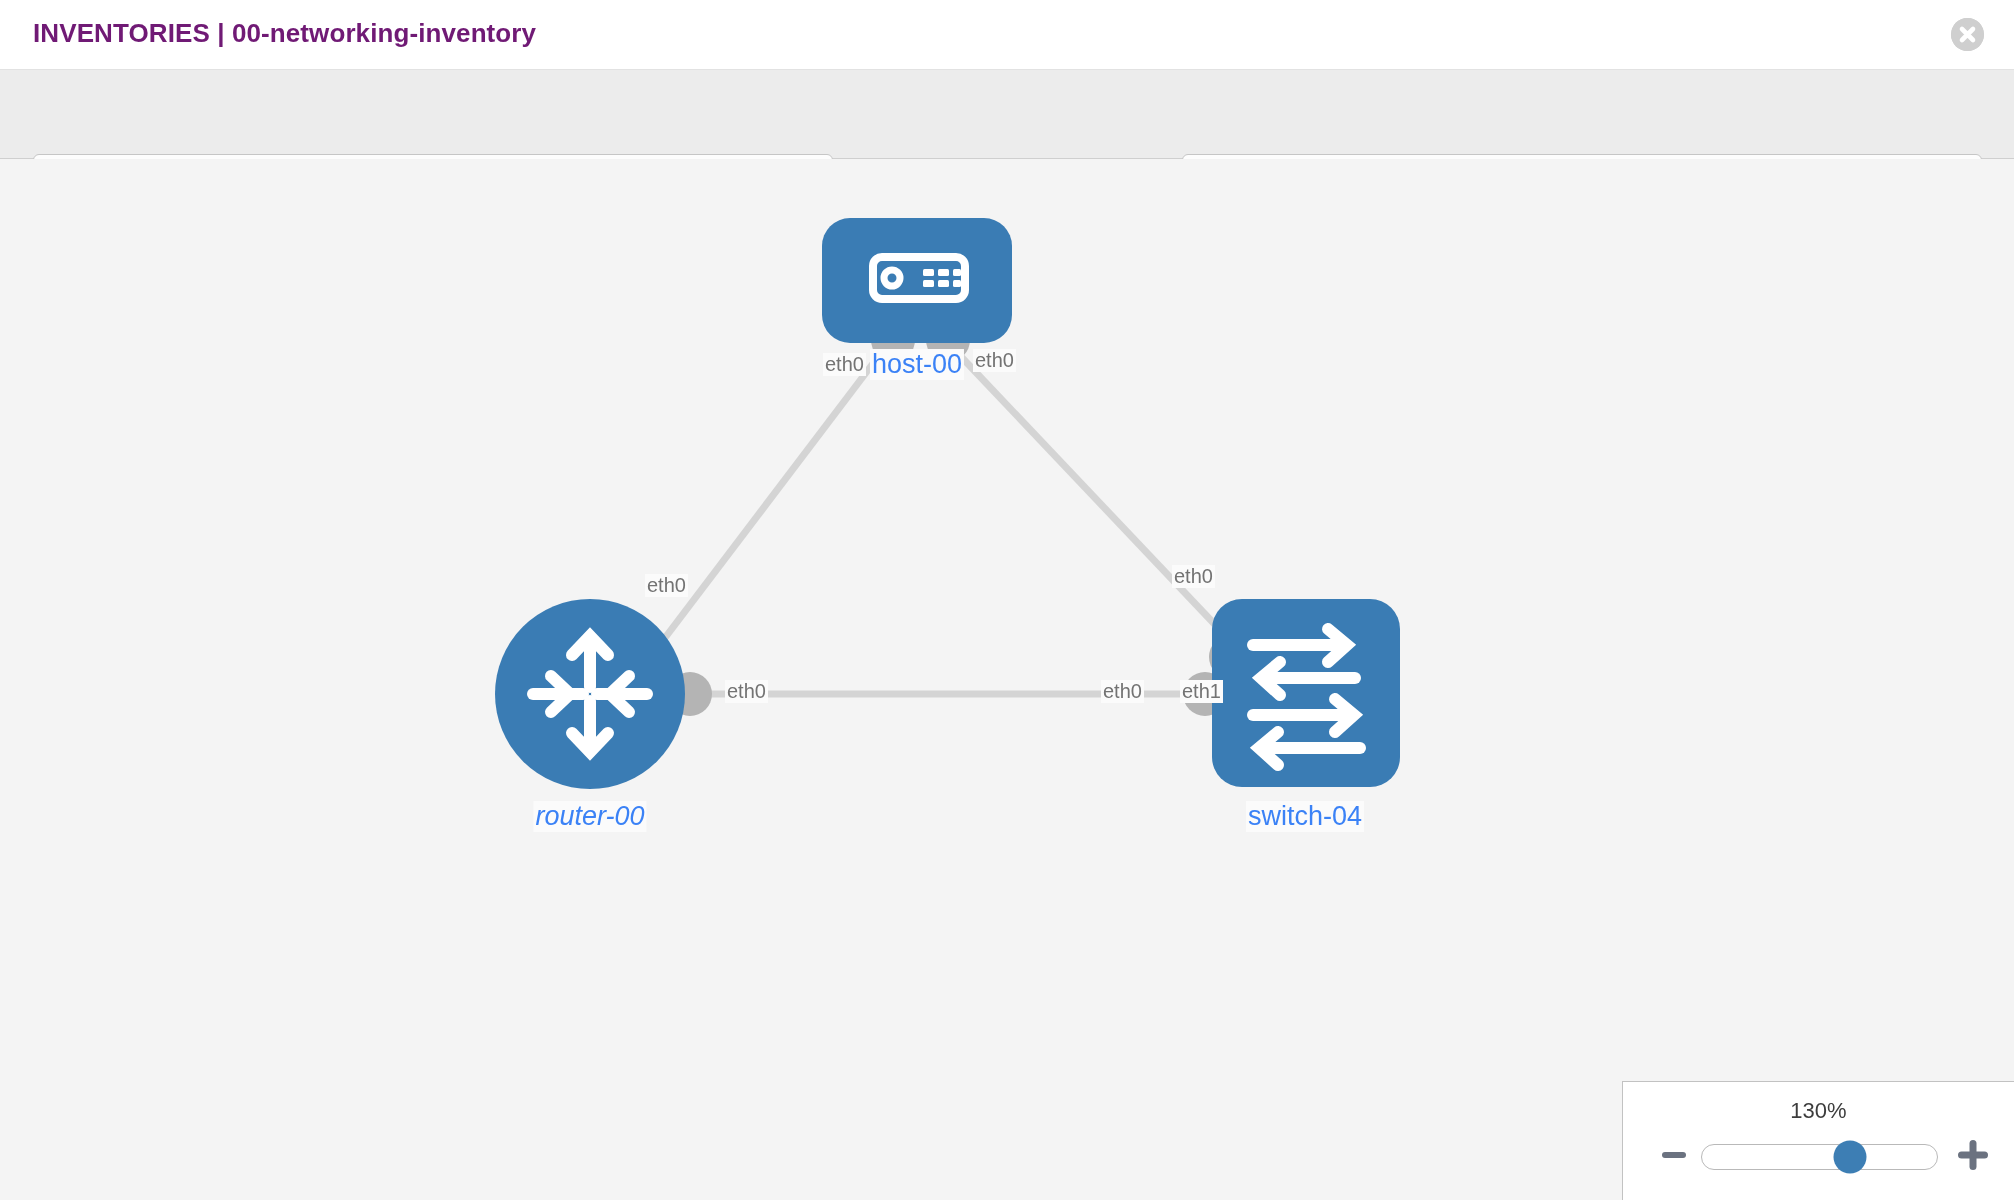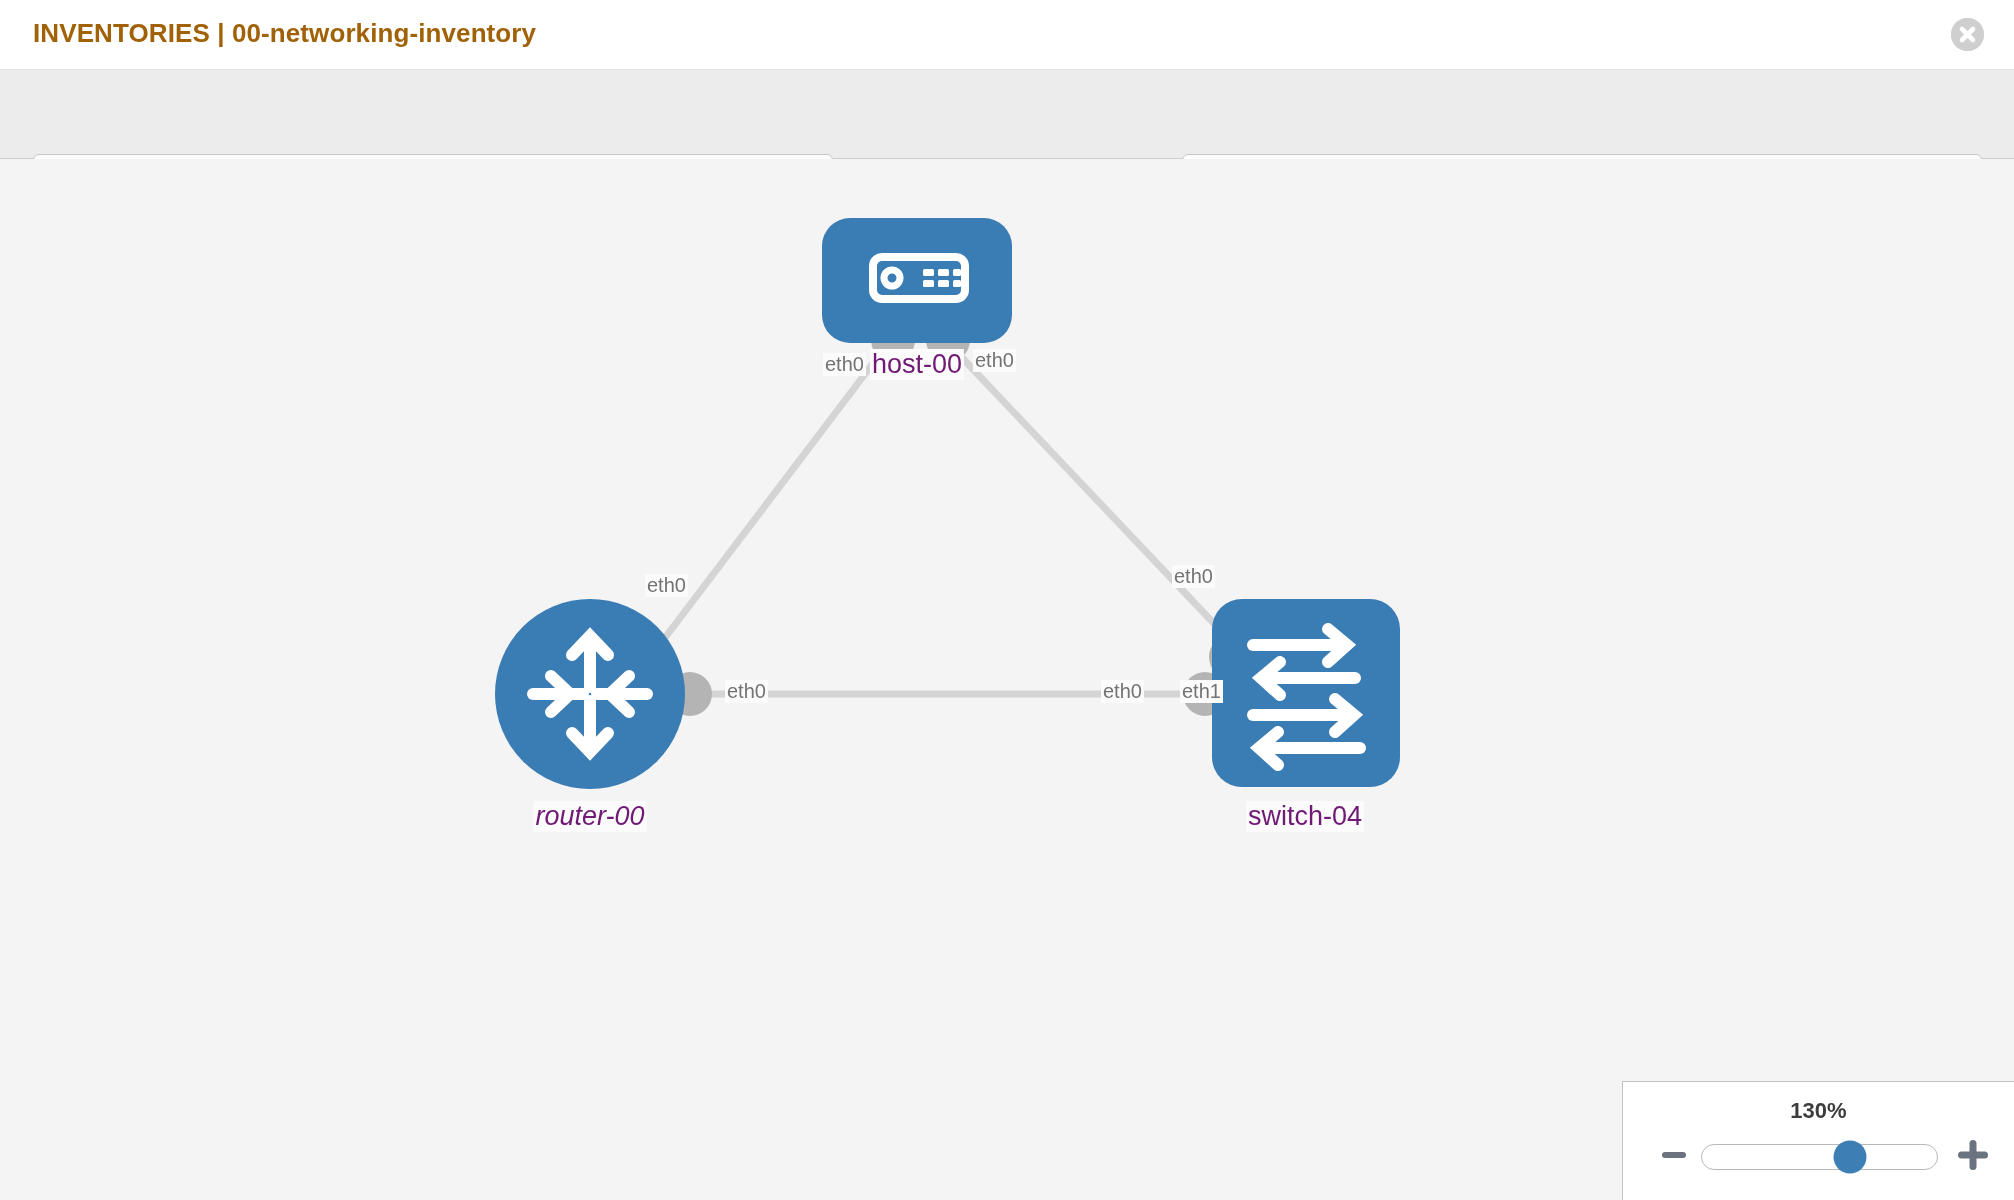--- a/index.html
+++ b/index.html
@@ -28,21 +28,21 @@
     background: #ffffff;
     border-bottom: 1px solid #e2e2e2;
     box-sizing: border-box;
   }
   .header-title {
     position: absolute;
     left: 33px;
     top: 18px;
     font-size: 26px;
     font-weight: bold;
-    color: #a16207;
+    color: #701a75;
     letter-spacing: 0.1px;
     white-space: nowrap;
   }
   .close-badge {
     position: absolute;
     right: 30px;
     top: 18px;
     width: 33px;
     height: 33px;
     border-radius: 50%;
@@ -117,21 +117,21 @@
     position: absolute;
     left: 0; top: 0;
     width: 2014px;
     height: 1041px;
   }
 
   
   .node-label {
     position: absolute;
     font-size: 27px;
-    color: #701a75;
+    color: #3b82f6;
     background: #fbfbfb;
     white-space: nowrap;
     transform: translateX(-50%);
     padding: 0 2px;
   }
   .iface-label {
     position: absolute;
     font-size: 20px;
     color: #737373;
     background: #fbfbfb;
@@ -144,21 +144,20 @@
     position: absolute;
     left: 1622px;
     top: 1081px;
     width: 392px;
     height: 119px;
     background: #ffffff;
     border: 1px solid #c2c2c2;
     border-right: none;
     border-bottom: none;
     box-sizing: border-box;
-    font-weight: bold;
   }
   .zoom-level {
     position: absolute;
     left: 0; right: 0;
     top: 16px;
     text-align: center;
     font-size: 22px;
     color: #3d3d3d;
   }
   .zoom-row {

